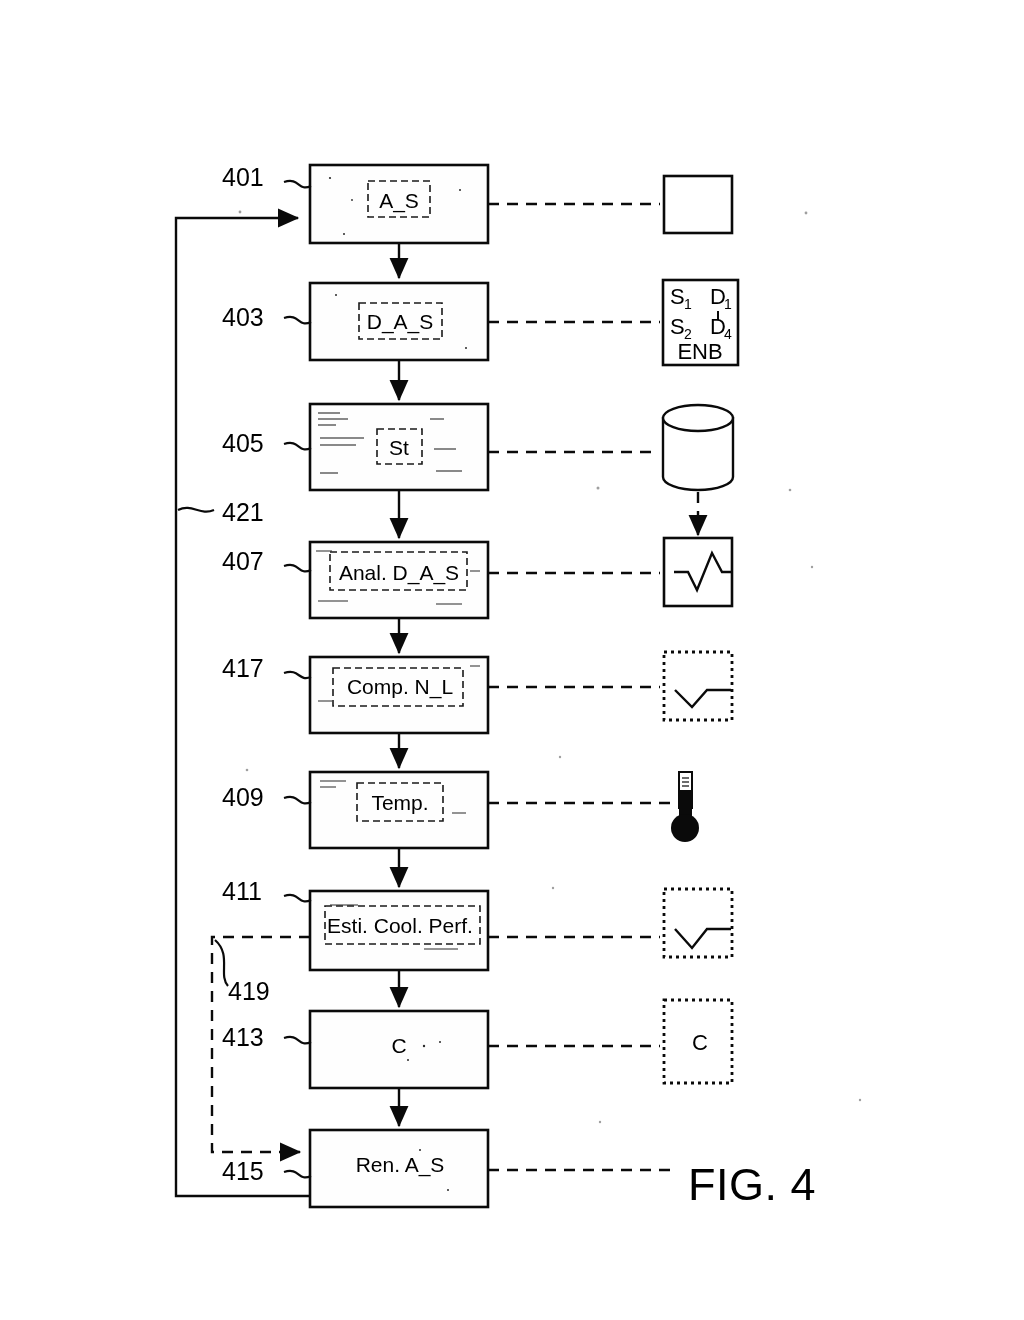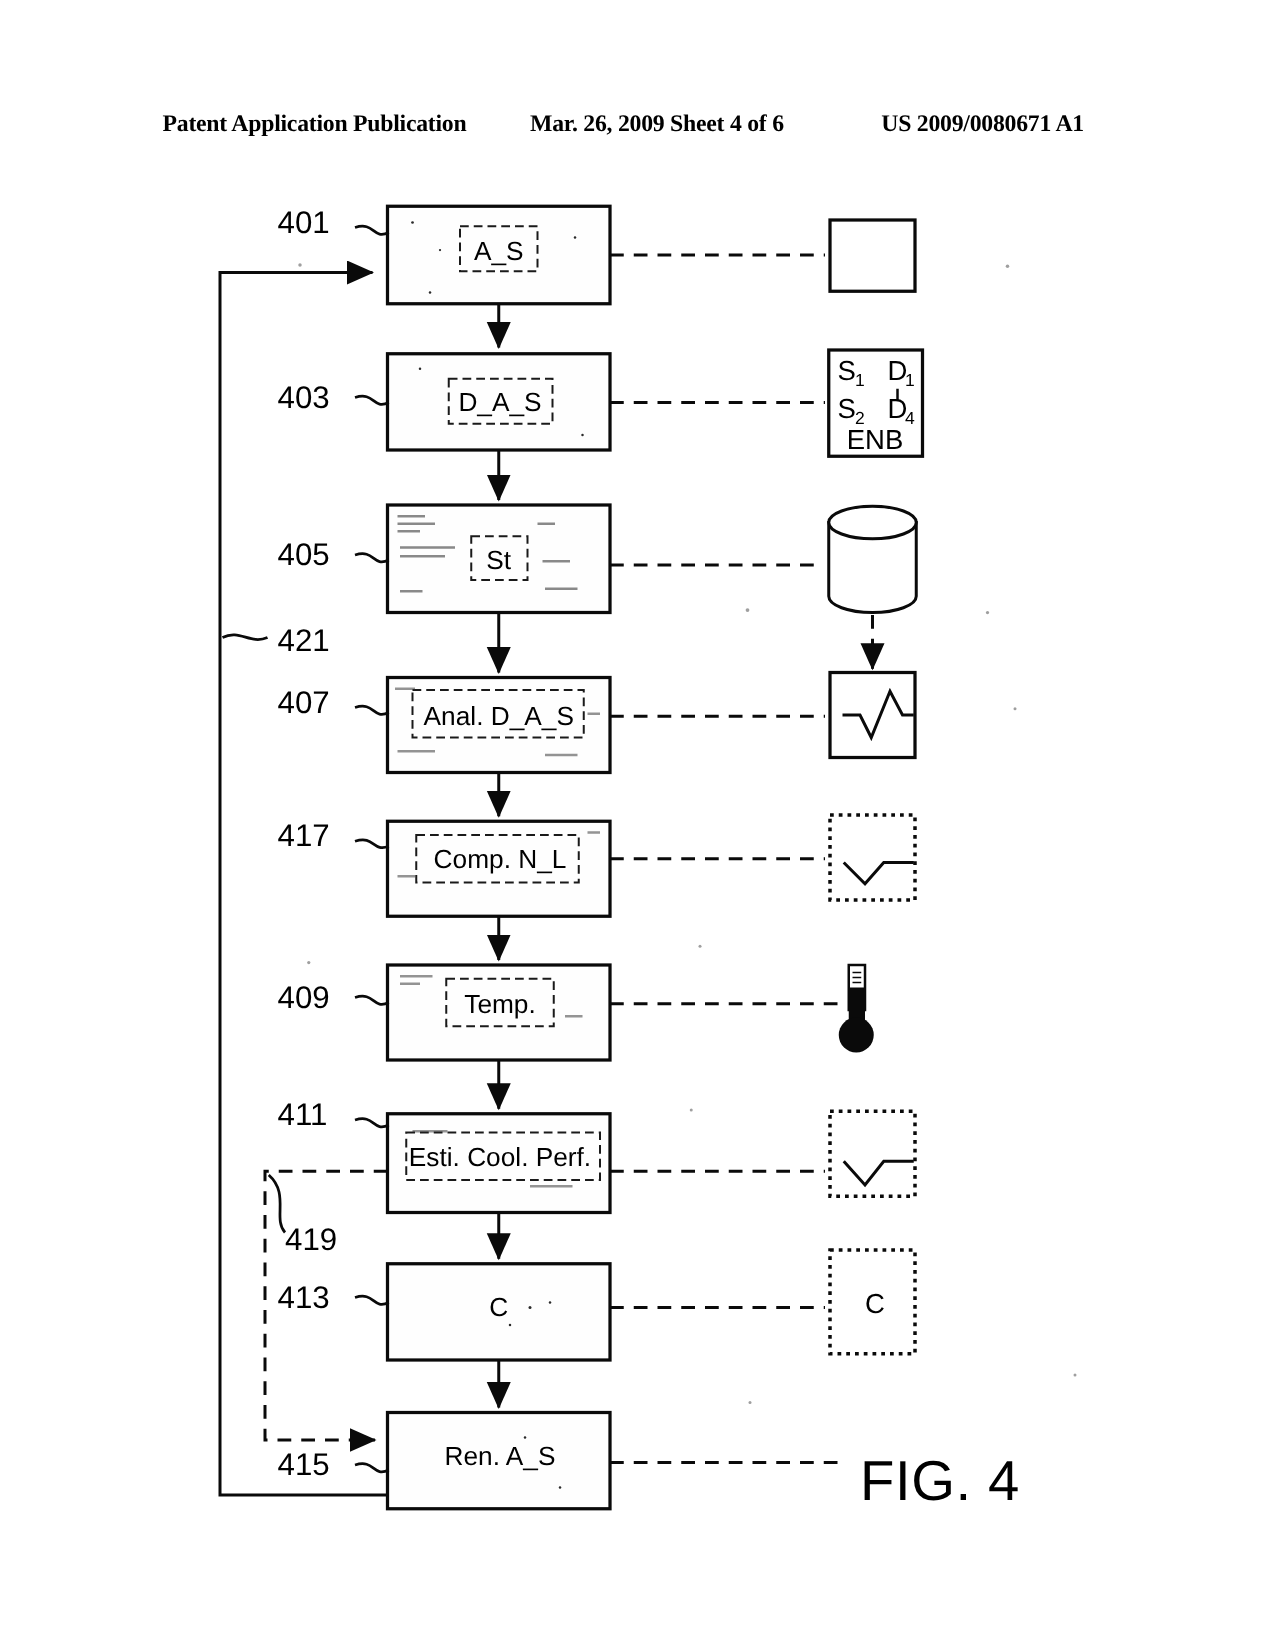--- a/index.html
+++ b/index.html
@@ -70,25 +70,20 @@
   .iconbox-dotted { fill: #ffffff; stroke: #0a0a0a; stroke-width: 2.8; stroke-dasharray: 3 4; }
   .wave { fill: none; stroke: #0a0a0a; stroke-width: 2.4; }
   .cyl { fill: #ffffff; stroke: #0a0a0a; stroke-width: 2.4; }
   .speck { fill: #2a2a2a; }
 </style>
 </head>
 <body>
 
 <div id="page">
 
-  <div class="hdr">
-    <span class="hdr-left">Patent Application Publication</span>
-    <span class="hdr-mid">Mar. 26, 2009  Sheet 4 of 6</span>
-    <span class="hdr-right">US 2009/0080671 A1</span>
-  </div>
 
   <svg width="1024" height="1320" viewBox="0 0 1024 1320">
     <defs>
       <marker id="ah" markerWidth="11" markerHeight="11" refX="8.5" refY="4" orient="auto" markerUnits="strokeWidth">
         <path d="M0,0 L9,4 L0,8 z" fill="#0a0a0a"></path>
       </marker>
     </defs>
 
     <g>
       <path class="flowline" d="M310,1196 L176,1196 L176,218 L298,218" marker-end="url(#ah)"></path>

